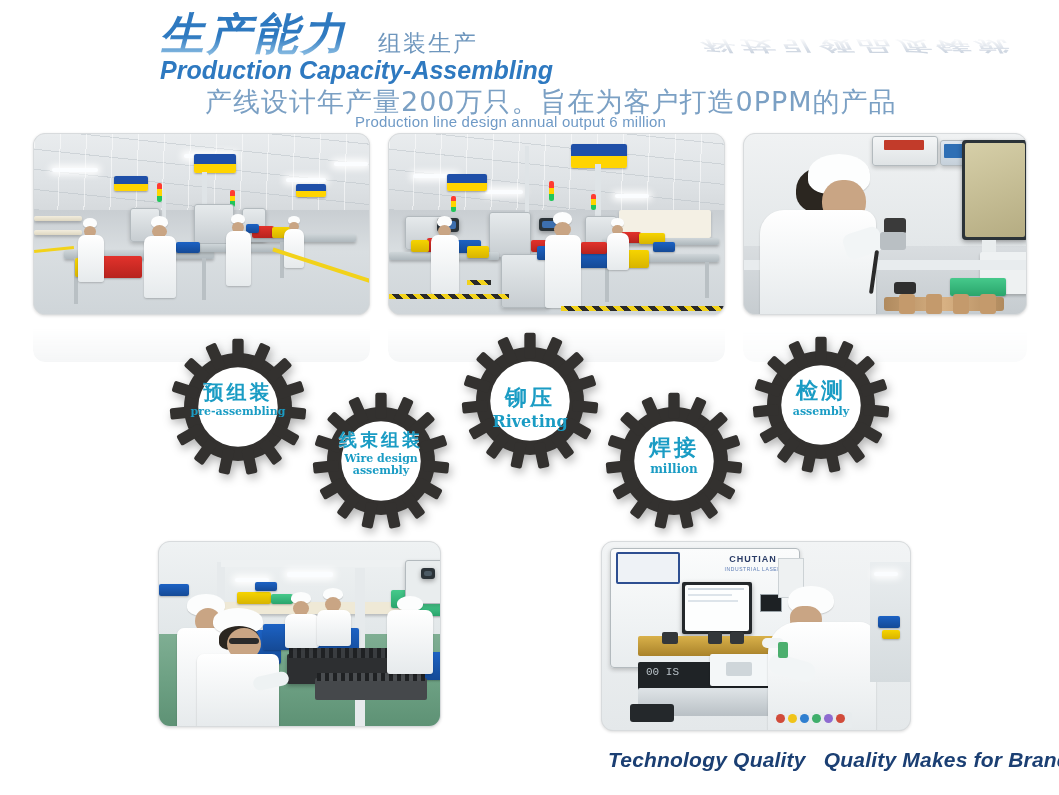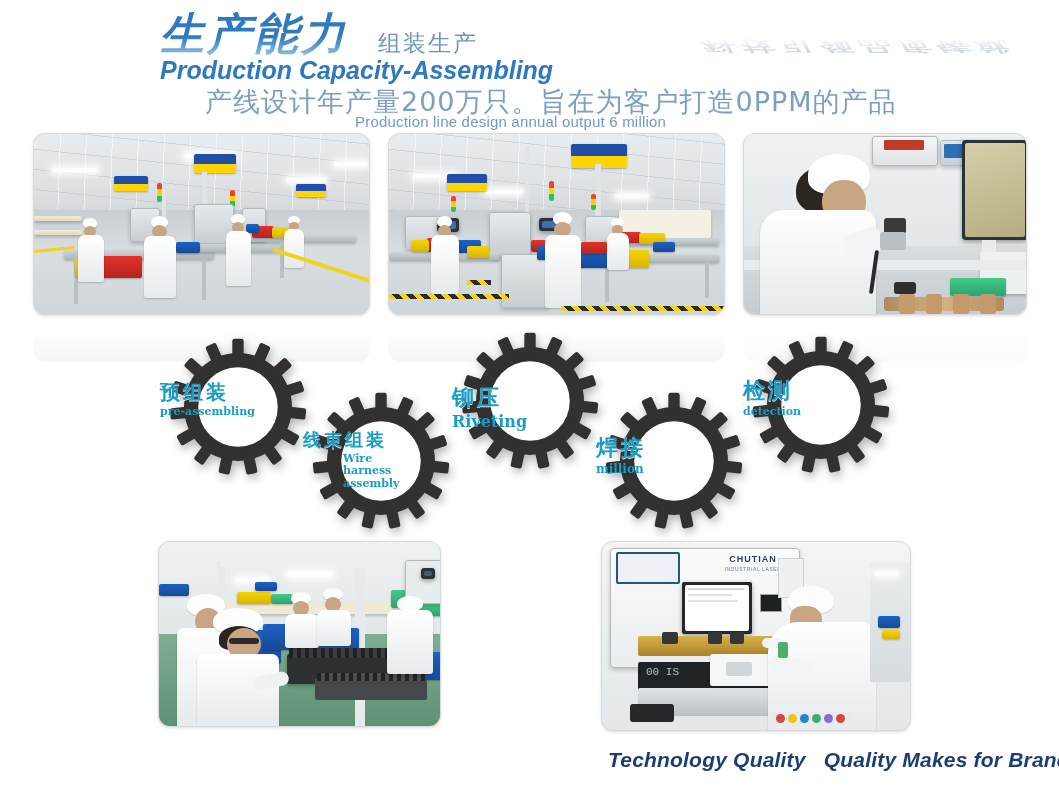--- a/index.html
+++ b/index.html
@@ -131,21 +131,21 @@
   .yline{position:absolute;background:#f2d21a;}
   .tape{position:absolute;height:5px;
     background:repeating-linear-gradient(45deg,#f2d21a 0 5px,#2a2a2a 5px 10px);}
   .shelf{position:absolute;background:linear-gradient(180deg,#f2eddd,#ded7c2);
     border-radius:2px;box-shadow:0 2px 3px rgba(0,0,0,.2);}
 
   
   .gear{ position:absolute; }
   .gear svg{ display:block; filter:drop-shadow(2px 4px 5px rgba(0,0,0,.30)); }
   .gear-label{
-    position:absolute; left:0; right:0; text-align:left;
+    position:absolute; left:0; right:0; text-align:center;
     color:#1a9cc4; pointer-events:none;
   }
   .g-cn{
     font-family:"DejaVu Sans","Liberation Sans",sans-serif;
     font-weight:700; letter-spacing:3px; line-height:1.1;
     text-shadow:0 1px 0 rgba(255,255,255,.8);
   }
   .g-en{
     font-family:"DejaVu Serif","Liberation Serif",serif;
     font-weight:700; line-height:1.15; margin-top:3px;
@@ -411,21 +411,21 @@
           <rect x="46" y="2" width="8" height="18" rx="1.5" transform="rotate(264 50 50)"></rect>
           <rect x="46" y="2" width="8" height="18" rx="1.5" transform="rotate(288 50 50)"></rect>
           <rect x="46" y="2" width="8" height="18" rx="1.5" transform="rotate(312 50 50)"></rect>
           <rect x="46" y="2" width="8" height="18" rx="1.5" transform="rotate(336 50 50)"></rect>
         </g>
       </g>
       <circle cx="50" cy="50" r="28" fill="#ffffff"></circle>
     </svg>
     <div class="gear-label" style="top:40px;">
       <div class="g-cn" style="font-size:18px;">线束组装</div>
-      <div class="g-en" style="font-size:11px; padding:0 40px;">Wire harness assembly</div>
+      <div class="g-en" style="font-size:11px; padding:0 40px;">Wire design assembly</div>
     </div>
   </div>
 
   <div class="gear" style="left:452px; top:330px; width:156px; height:142px;">
     <svg width="156" height="142" viewBox="0 0 100 100" aria-hidden="true">
       <g fill="#33312F">
         <circle cx="50" cy="50" r="38"></circle>
         <g>
           <rect x="46" y="2" width="8" height="18" rx="1.5"></rect>
           <rect x="46" y="2" width="8" height="18" rx="1.5" transform="rotate(24 50 50)"></rect>
@@ -501,21 +501,21 @@
           <rect x="46" y="2" width="8" height="18" rx="1.5" transform="rotate(264 50 50)"></rect>
           <rect x="46" y="2" width="8" height="18" rx="1.5" transform="rotate(288 50 50)"></rect>
           <rect x="46" y="2" width="8" height="18" rx="1.5" transform="rotate(312 50 50)"></rect>
           <rect x="46" y="2" width="8" height="18" rx="1.5" transform="rotate(336 50 50)"></rect>
         </g>
       </g>
       <circle cx="50" cy="50" r="28" fill="#ffffff"></circle>
     </svg>
     <div class="gear-label" style="top:45px;">
       <div class="g-cn" style="font-size:22px;">检测</div>
-      <div class="g-en" style="font-size:11px;">detection</div>
+      <div class="g-en" style="font-size:11px;">assembly</div>
     </div>
   </div>
 
   <div class="photo" style="left:158px; top:541px; width:283px; height:186px;">
     <div class="inner">
       <div class="scene">
         <div class="wall" style="height:50%;background:linear-gradient(180deg,#eff2f3,#e2e7e9);"></div>
         <div class="floor-green" style="height:50%;"></div>
         <div class="shelf" style="left:62px;top:60px;width:230px;height:12px;background:#efe9d6;"></div>
         <div class="post" style="left:196px;top:26px;width:10px;height:160px;background:#e6eaec;"></div>

